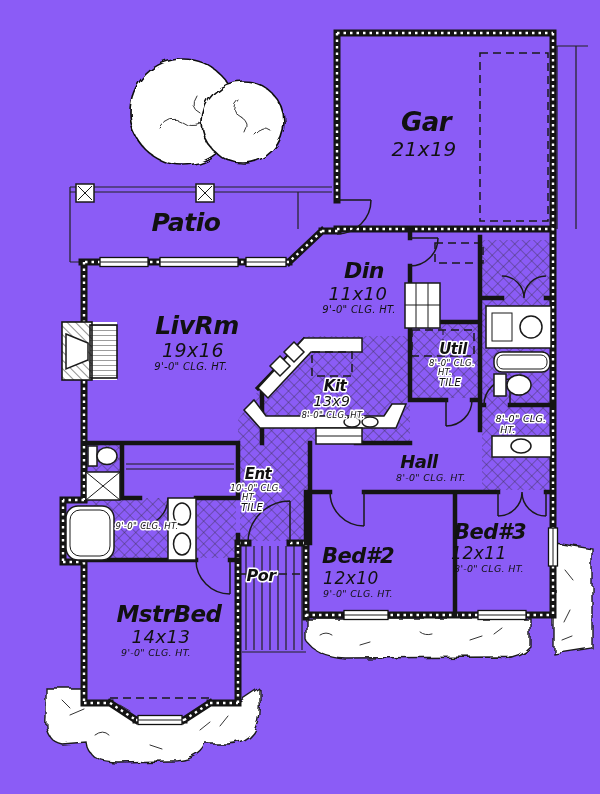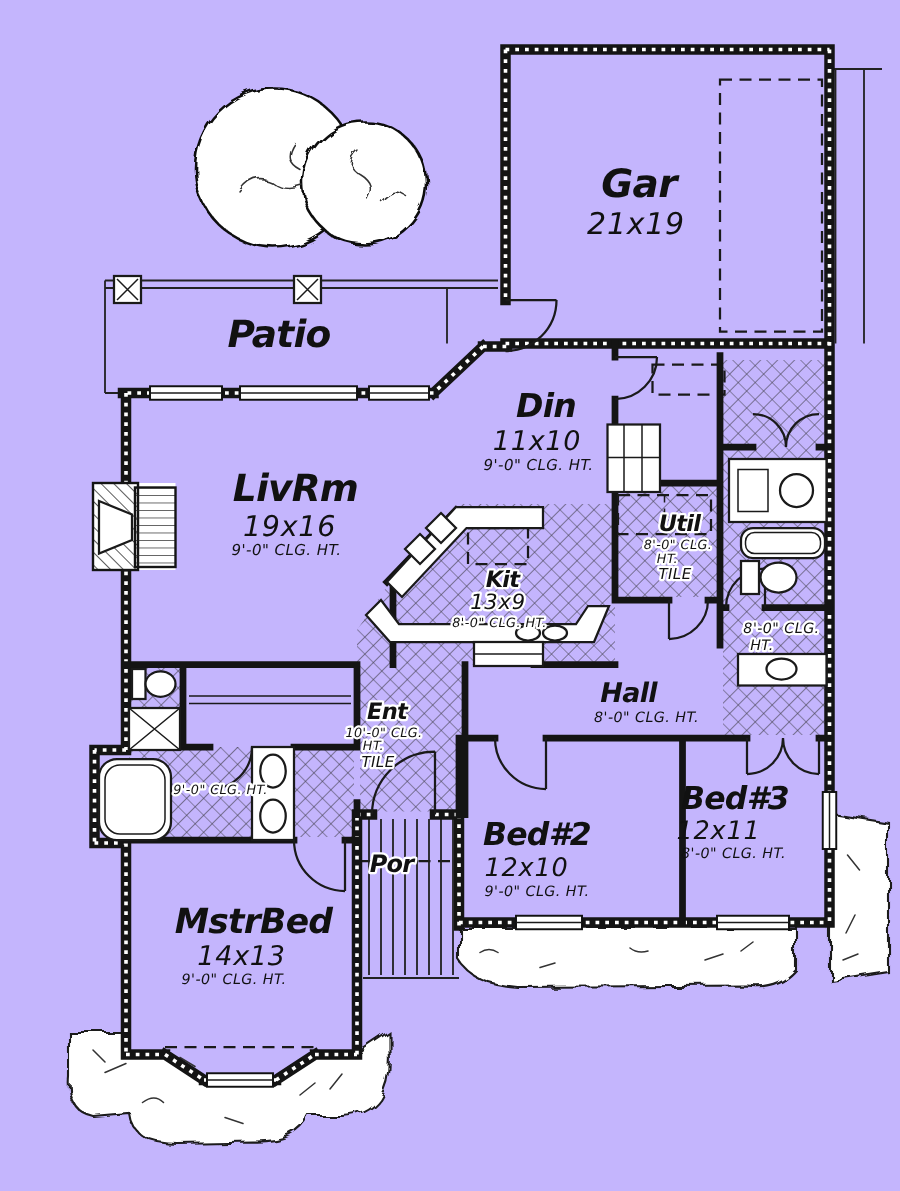--- a/index.html
+++ b/index.html
@@ -1,16 +1,16 @@
 <!DOCTYPE html>
 <html><head>
 <meta charset="utf-8">
 <style>
   html,body{margin:0;padding:0;background:#ffffff;}
-  .stage{width:600px;height:794px;position:relative;background:#c4b5fd;overflow:hidden;}
+  .stage{width:600px;height:794px;position:relative;background:#8b5cf6;overflow:hidden;}
   svg{display:block;}
   text{font-family:"DejaVu Sans","Liberation Sans",sans-serif;fill:#111;}
   .rname{font-style:italic;font-weight:700;letter-spacing:-0.5px;}
   .rdim{font-style:italic;font-weight:500;letter-spacing:0.5px;}
   .rclg{font-style:italic;font-weight:500;letter-spacing:0.3px;}
   .halo{paint-order:stroke;stroke:#ffffff;stroke-width:3px;stroke-linejoin:round;}
   .wall-ext{stroke:#141414;stroke-width:7;fill:none;stroke-linecap:square;}
   .wall-ext-hatch{stroke:#ffffff;stroke-width:2.4;fill:none;stroke-dasharray:2.5 4;stroke-linecap:butt;}
   .wall-int{stroke:#141414;stroke-width:4.5;fill:none;stroke-linecap:square;}
   .thin{stroke:#222;stroke-width:1.2;fill:none;}

